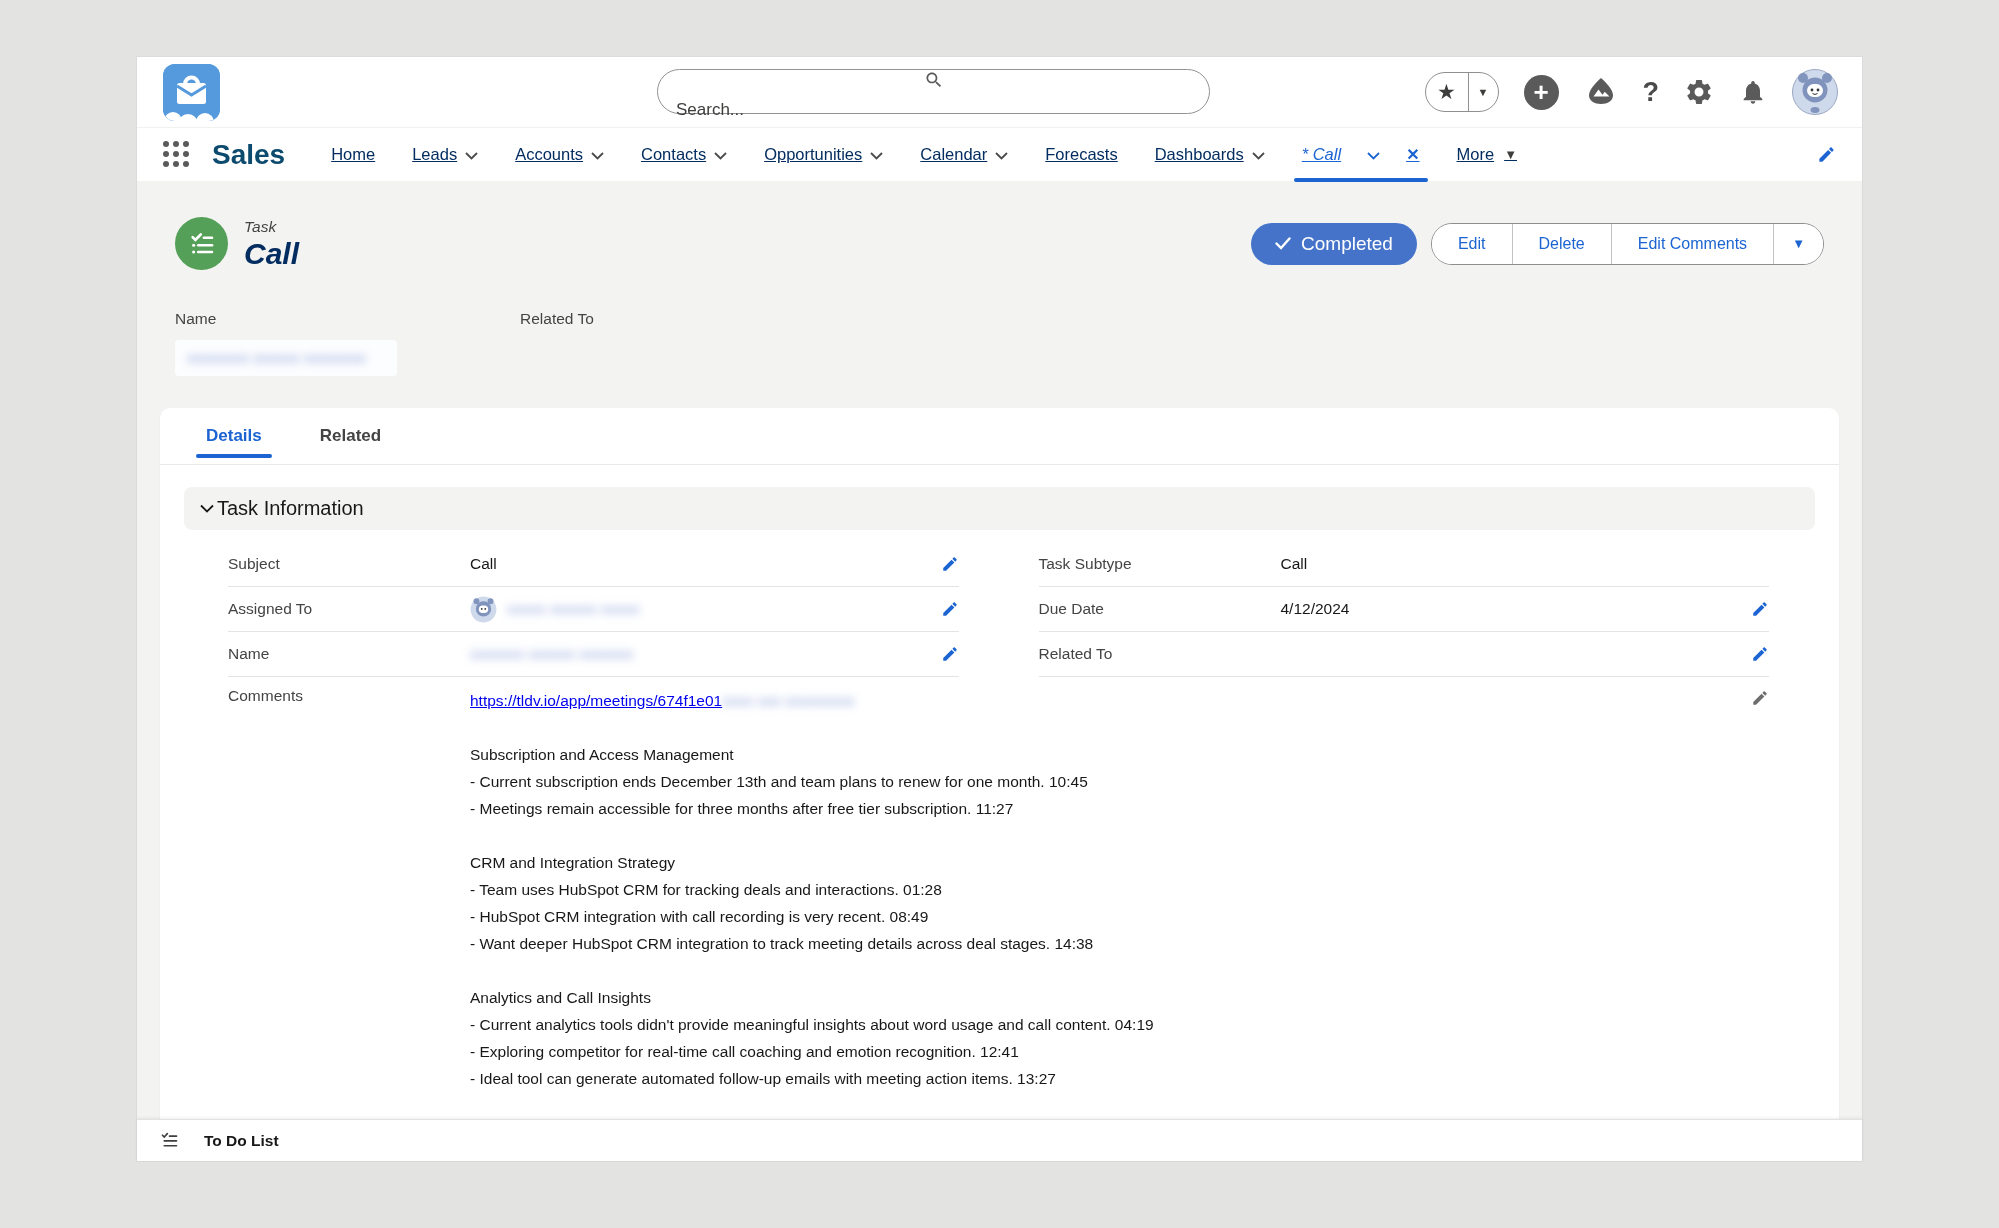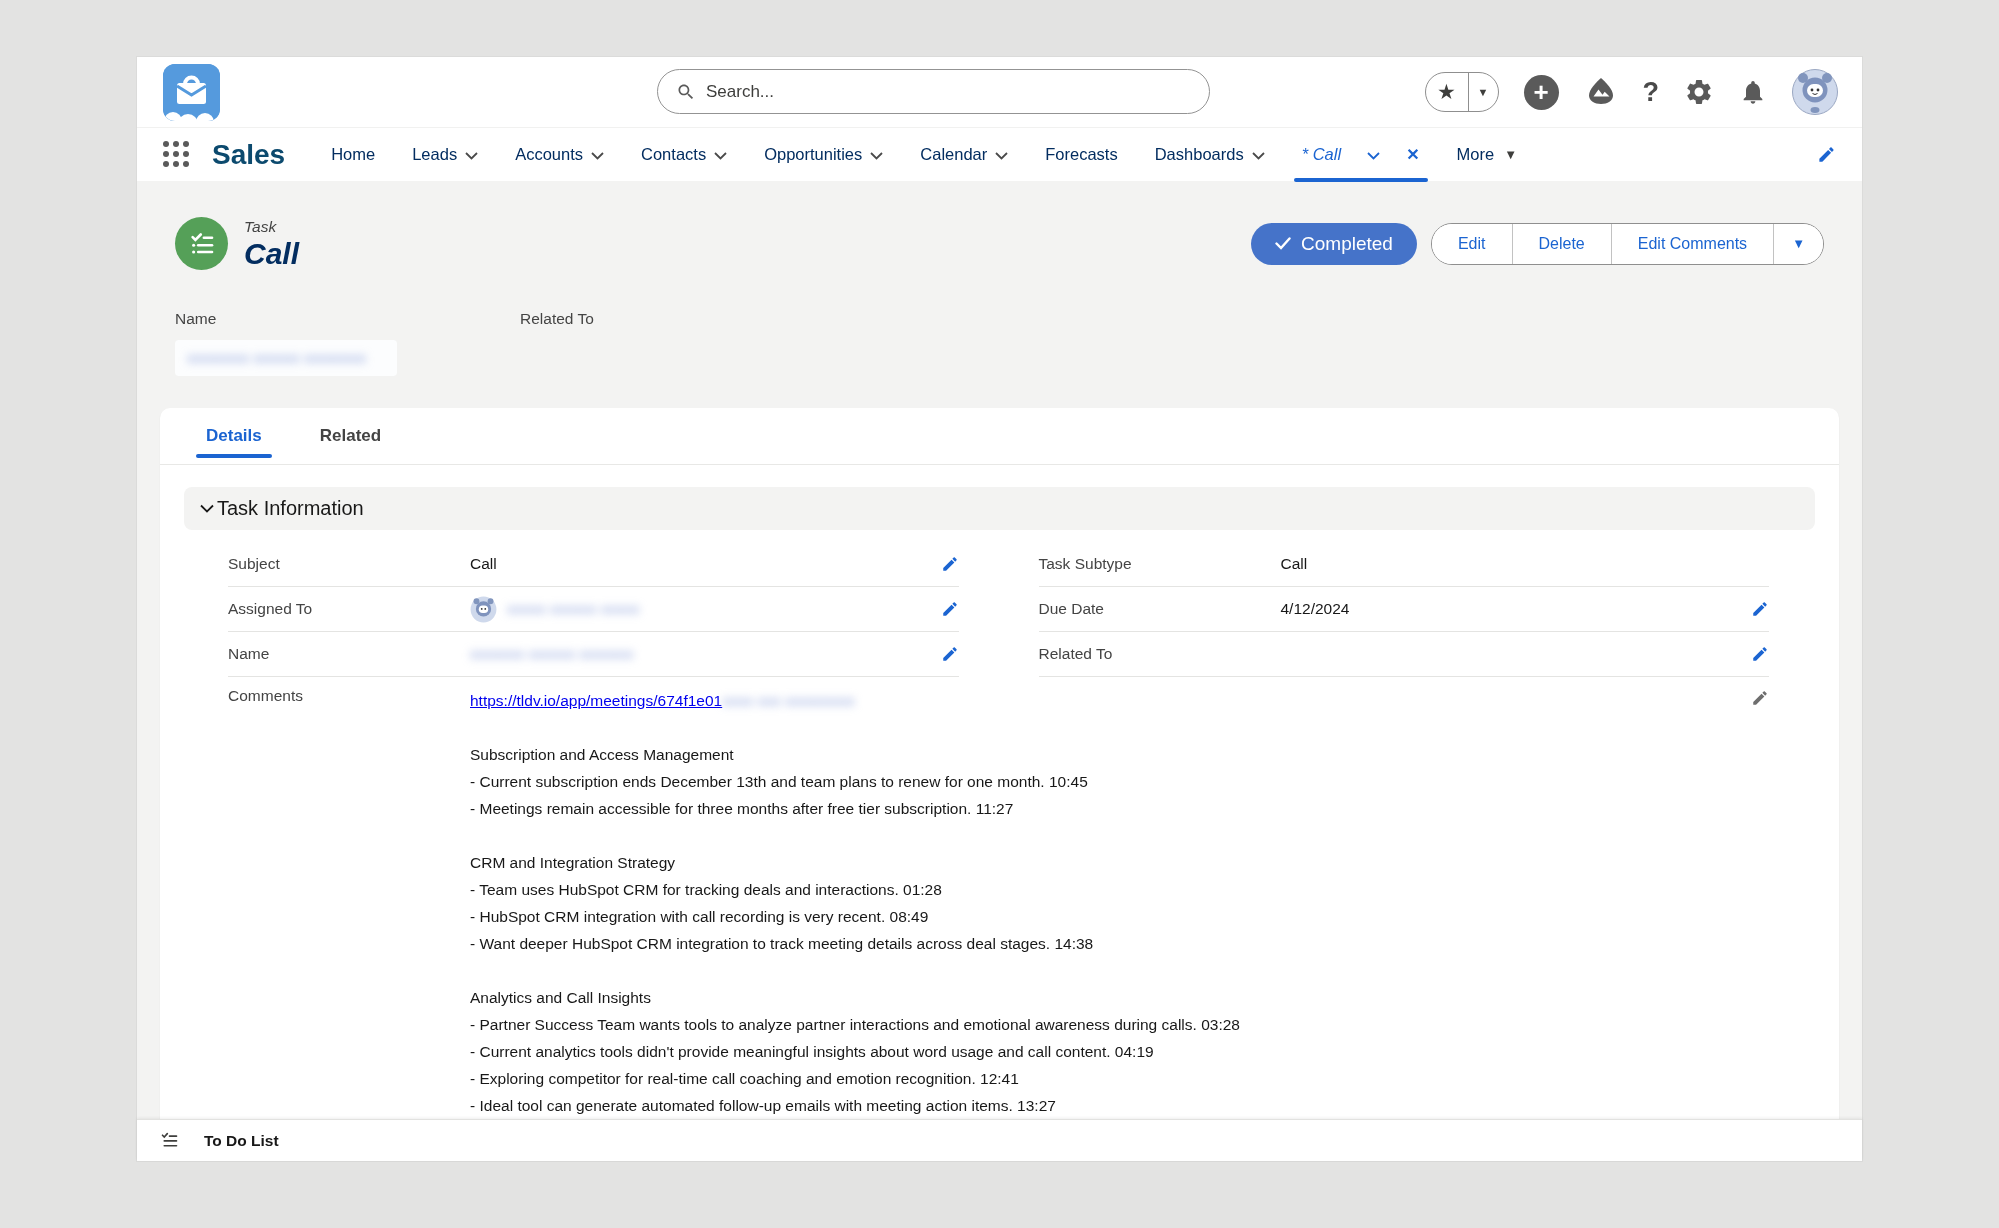--- a/index.html
+++ b/index.html
@@ -15,39 +15,39 @@
     position:absolute; left:137px; top:57px; width:1725px; height:1104px;
     background:#f3f3f2; display:flex; flex-direction:column;
     box-shadow:0 0 0 1px rgba(0,0,0,0.03);
   }
   
   .top-header{ height:70px; background:#fff; position:relative; display:flex; align-items:center; padding:0 26px; flex-shrink:0;}
   .app-logo{ width:57px; height:57px; border-radius:12px; background:#559add; overflow:hidden; position:relative; flex-shrink:0;}
   .search-box{
     position:absolute; left:520px; top:12px; width:553px; height:45px;
     border:1.5px solid #939393; border-radius:23px; background:#fff;
-    display:flex; align-items:center; gap:10px; padding:0 18px;
+    display:flex; align-items:center; gap:10px; padding:0 18px;flex-direction:column;
   }
   .search-box input{ border:none; outline:none; font-size:17px; color:#444; width:100%; font-family:inherit; background:transparent;}
   .search-box input::placeholder{ color:#3e3e3c; }
   .hdr-icons{ position:absolute; right:24px; top:0; height:70px; display:flex; align-items:center; gap:25px; color:#5a5a5a;}
   .fav-pill{ display:flex; align-items:center; height:40px; border:1px solid #8f8f8f; border-radius:20px; background:#fff; overflow:hidden;}
   .fav-pill .seg{ display:flex; align-items:center; justify-content:center; height:100%; cursor:pointer;}
   .fav-pill .seg.star{ width:42px; font-size:21px; color:#3e3e3c;}
   .fav-pill .seg.caret{ width:30px; border-left:1px solid #8f8f8f; font-size:11px; color:#3e3e3c;}
   .plus-circle{ width:35px; height:35px; border-radius:50%; background:#5a5a5a; color:#fff; display:flex; align-items:center; justify-content:center; font-size:26px; font-weight:700; line-height:1; cursor:pointer;}
   .icon-btn{ display:flex; align-items:center; justify-content:center; cursor:pointer;}
   .help-q{ font-size:27px; font-weight:700; color:#4a4a4a;}
   .avatar{ width:46px; height:46px; border-radius:50%; cursor:pointer;}
   
   .nav-bar{ height:54px; background:#fff; border-top:1px solid #f1f1f0; display:flex; align-items:center; padding:0 26px; flex-shrink:0; position:relative;}
   .waffle{ display:grid; grid-template-columns:repeat(3,7px); grid-template-rows:repeat(3,7px); gap:3px; margin-right:22px; cursor:pointer;}
   .waffle span{ width:6px; height:6px; border-radius:50%; background:#5a5a5a;}
   .app-name{ font-size:28px; font-weight:700; color:#0c4a6e; margin-right:46px;}
-  .nav-item{ display:flex; align-items:center; gap:8px; margin-right:37px; font-size:16.5px; font-weight:500; color:#032d60; cursor:pointer; height:54px; position:relative;}
+  .nav-item{ display:flex; align-items:center; gap:8px; margin-right:37px; font-size:16.5px; font-weight:500; color:#032d60; cursor:pointer; height:54px; position:relative;text-decoration:underline;}
   .nav-item .chev{ margin-top:2px; color:#4a4a4a;}
   .nav-item.active{ color:#1b64d1; font-style:italic; gap:26px;}
   .nav-item.active .chev{ color:#1b64d1;}
   .nav-item.active::after{ content:""; position:absolute; left:-8px; right:-8px; bottom:0; height:4px; background:#1b64d1; border-radius:3px;}
   .tab-close{ font-size:16px; font-weight:700; font-style:normal; color:#1b64d1; cursor:pointer;}
   .more-caret{ font-size:13px; color:#3e3e3c; margin-left:2px;}
   .nav-pencil{ margin-left:auto; cursor:pointer;}
   
   .content{ flex:1; background:#f3f3f2; overflow:hidden; display:flex; flex-direction:column;}
   .rec-head{ padding:36px 38px 0;}
@@ -390,21 +390,20 @@
               <div>- Meetings remain accessible for three months after free tier subscription. 11:27</div>
             </div>
             <div class="c-section">
               <div>CRM and Integration Strategy</div>
               <div>- Team uses HubSpot CRM for tracking deals and interactions. 01:28</div>
               <div>- HubSpot CRM integration with call recording is very recent. 08:49</div>
               <div>- Want deeper HubSpot CRM integration to track meeting details across deal stages. 14:38</div>
             </div>
             <div class="c-section">
               <div>Analytics and Call Insights</div>
-              <div>- Partner Success Team wants tools to analyze partner interactions and emotional awareness during calls. 03:28</div>
               <div>- Current analytics tools didn't provide meaningful insights about word usage and call content. 04:19</div>
               <div>- Exploring competitor for real-time call coaching and emotion recognition. 12:41</div>
               <div>- Ideal tool can generate automated follow-up emails with meeting action items. 13:27</div>
             </div>
           </div>
           <span class="pencil" style="margin-top:2px;">
             <svg width="18" height="18" viewBox="0 0 24 24" fill="#6e6e6e">
                 <path d="M3 17.25V21h3.75L17.81 9.94l-3.75-3.75L3 17.25zM20.71 7.04c.39-.39.39-1.02 0-1.41l-2.34-2.34c-.39-.39-1.02-.39-1.41 0l-1.83 1.83 3.75 3.75 1.83-1.83z"></path>
               </svg>
           </span>

